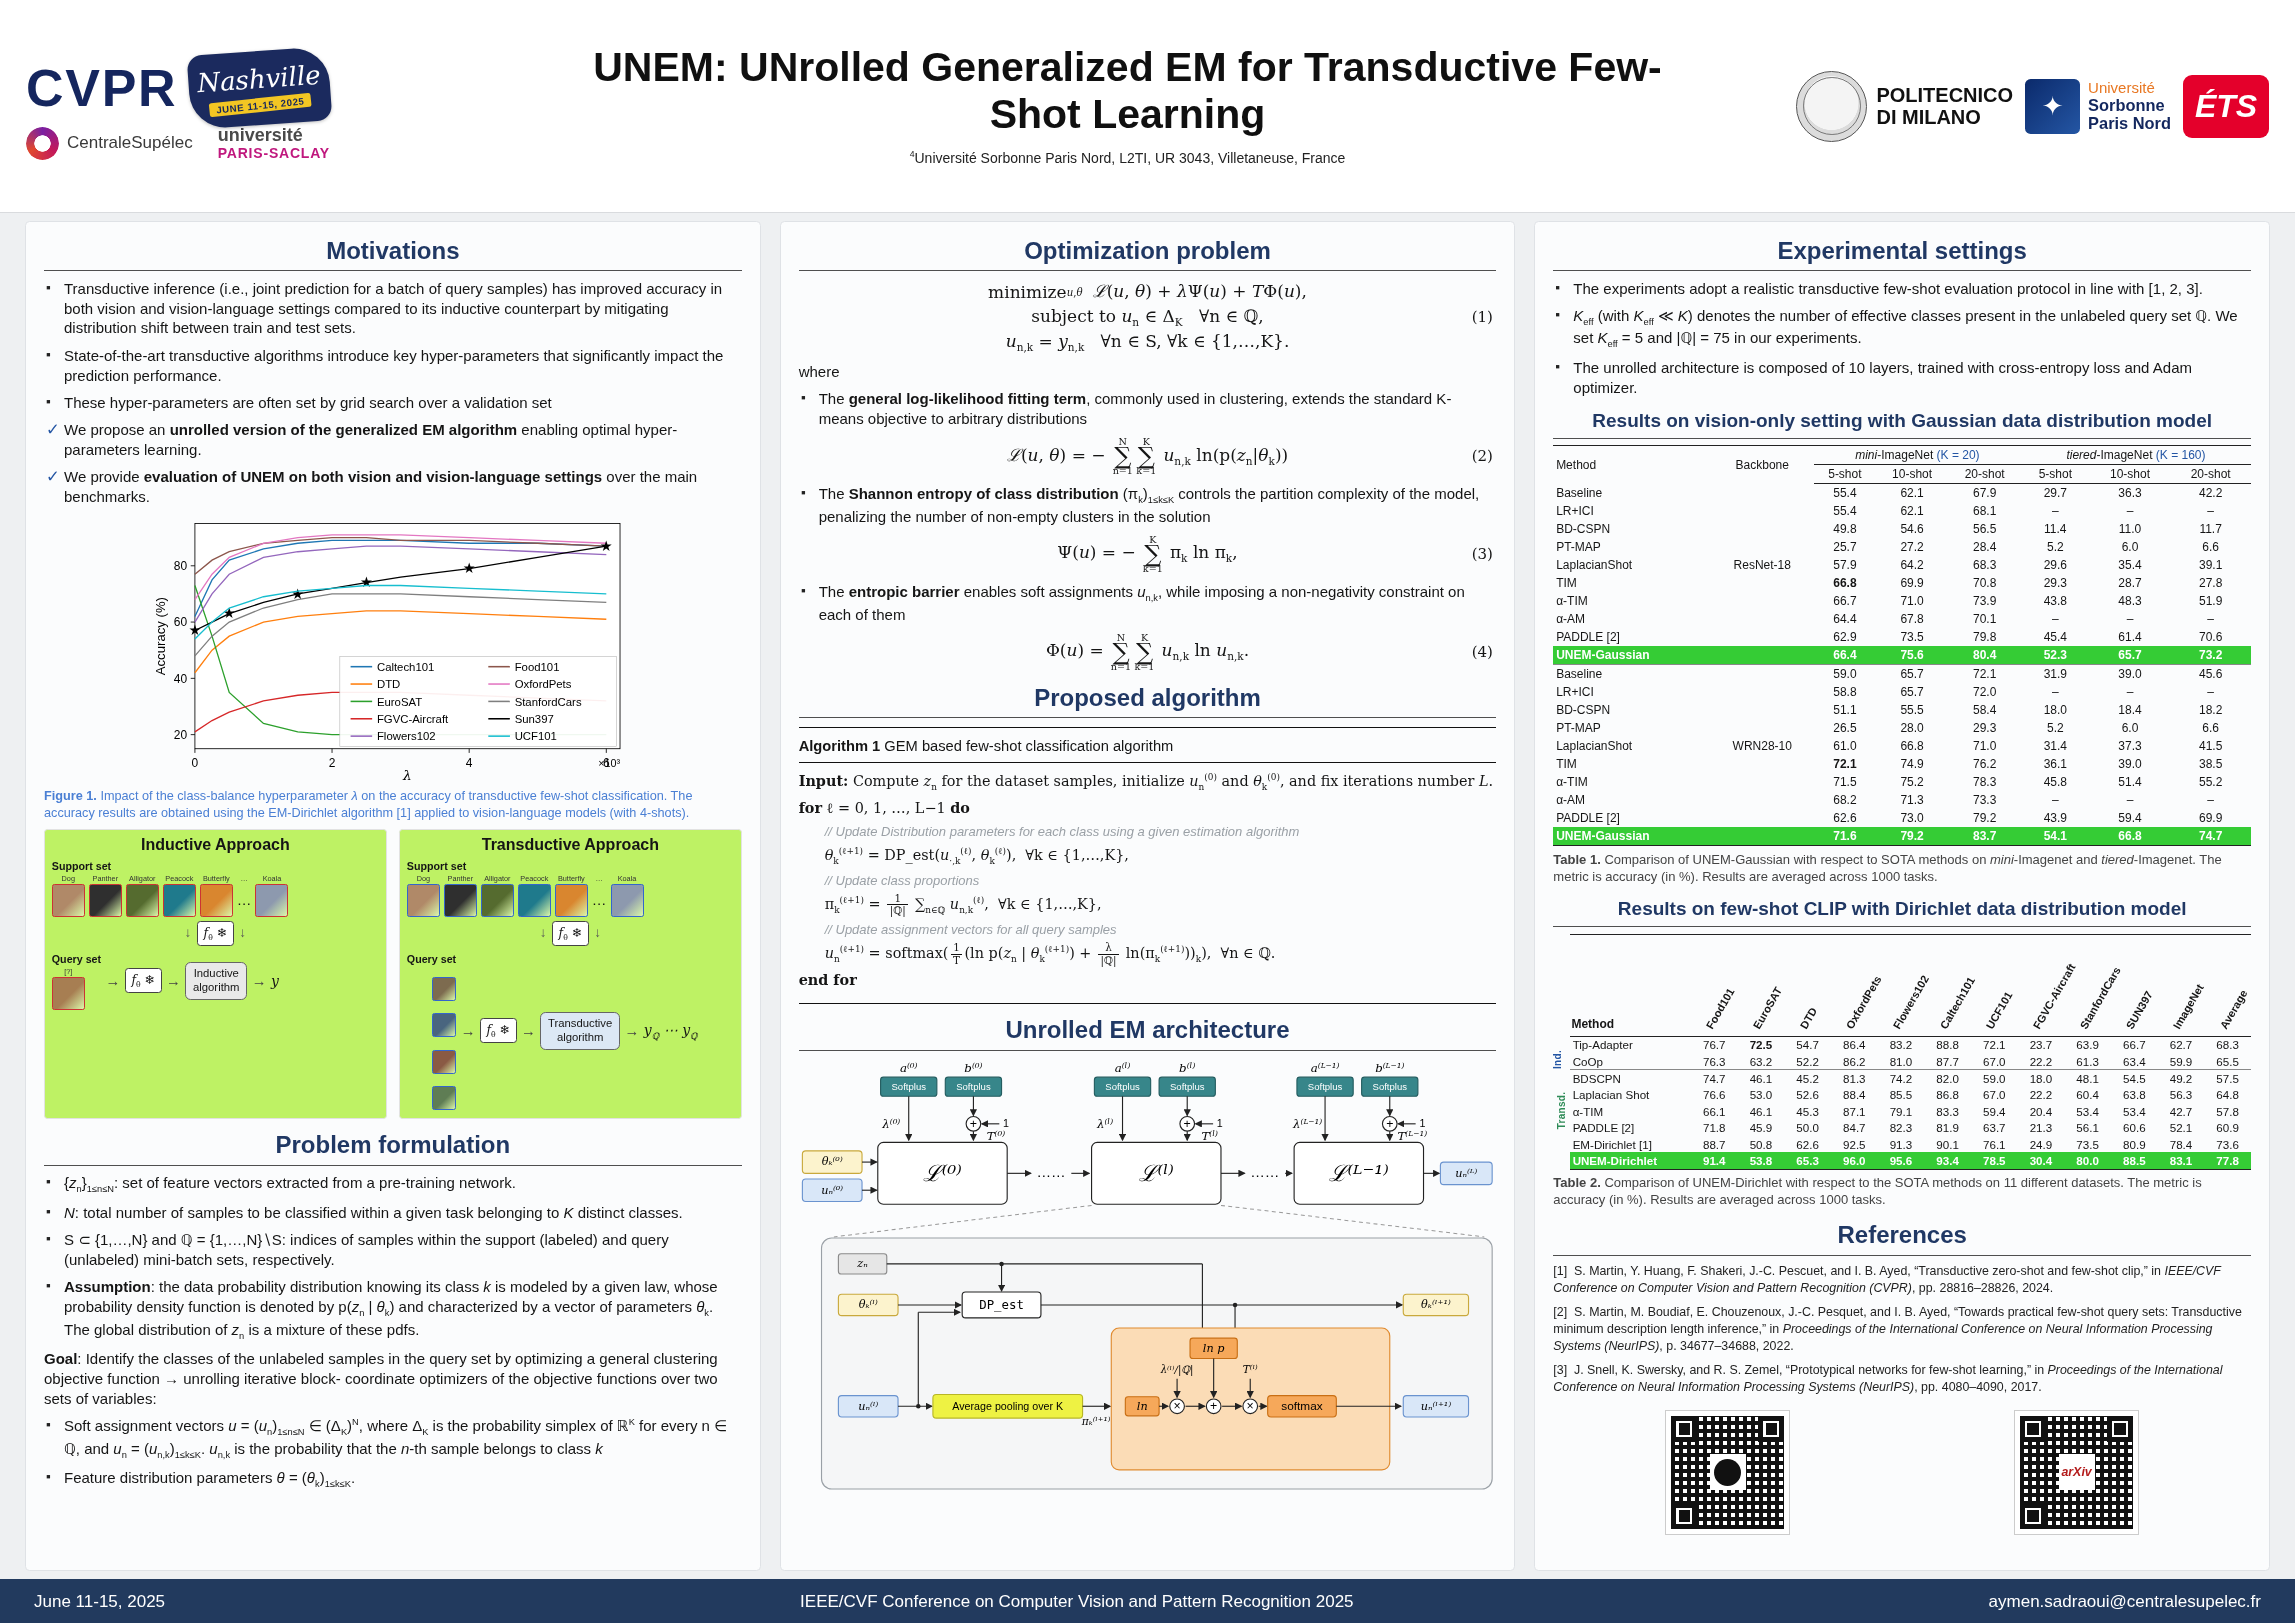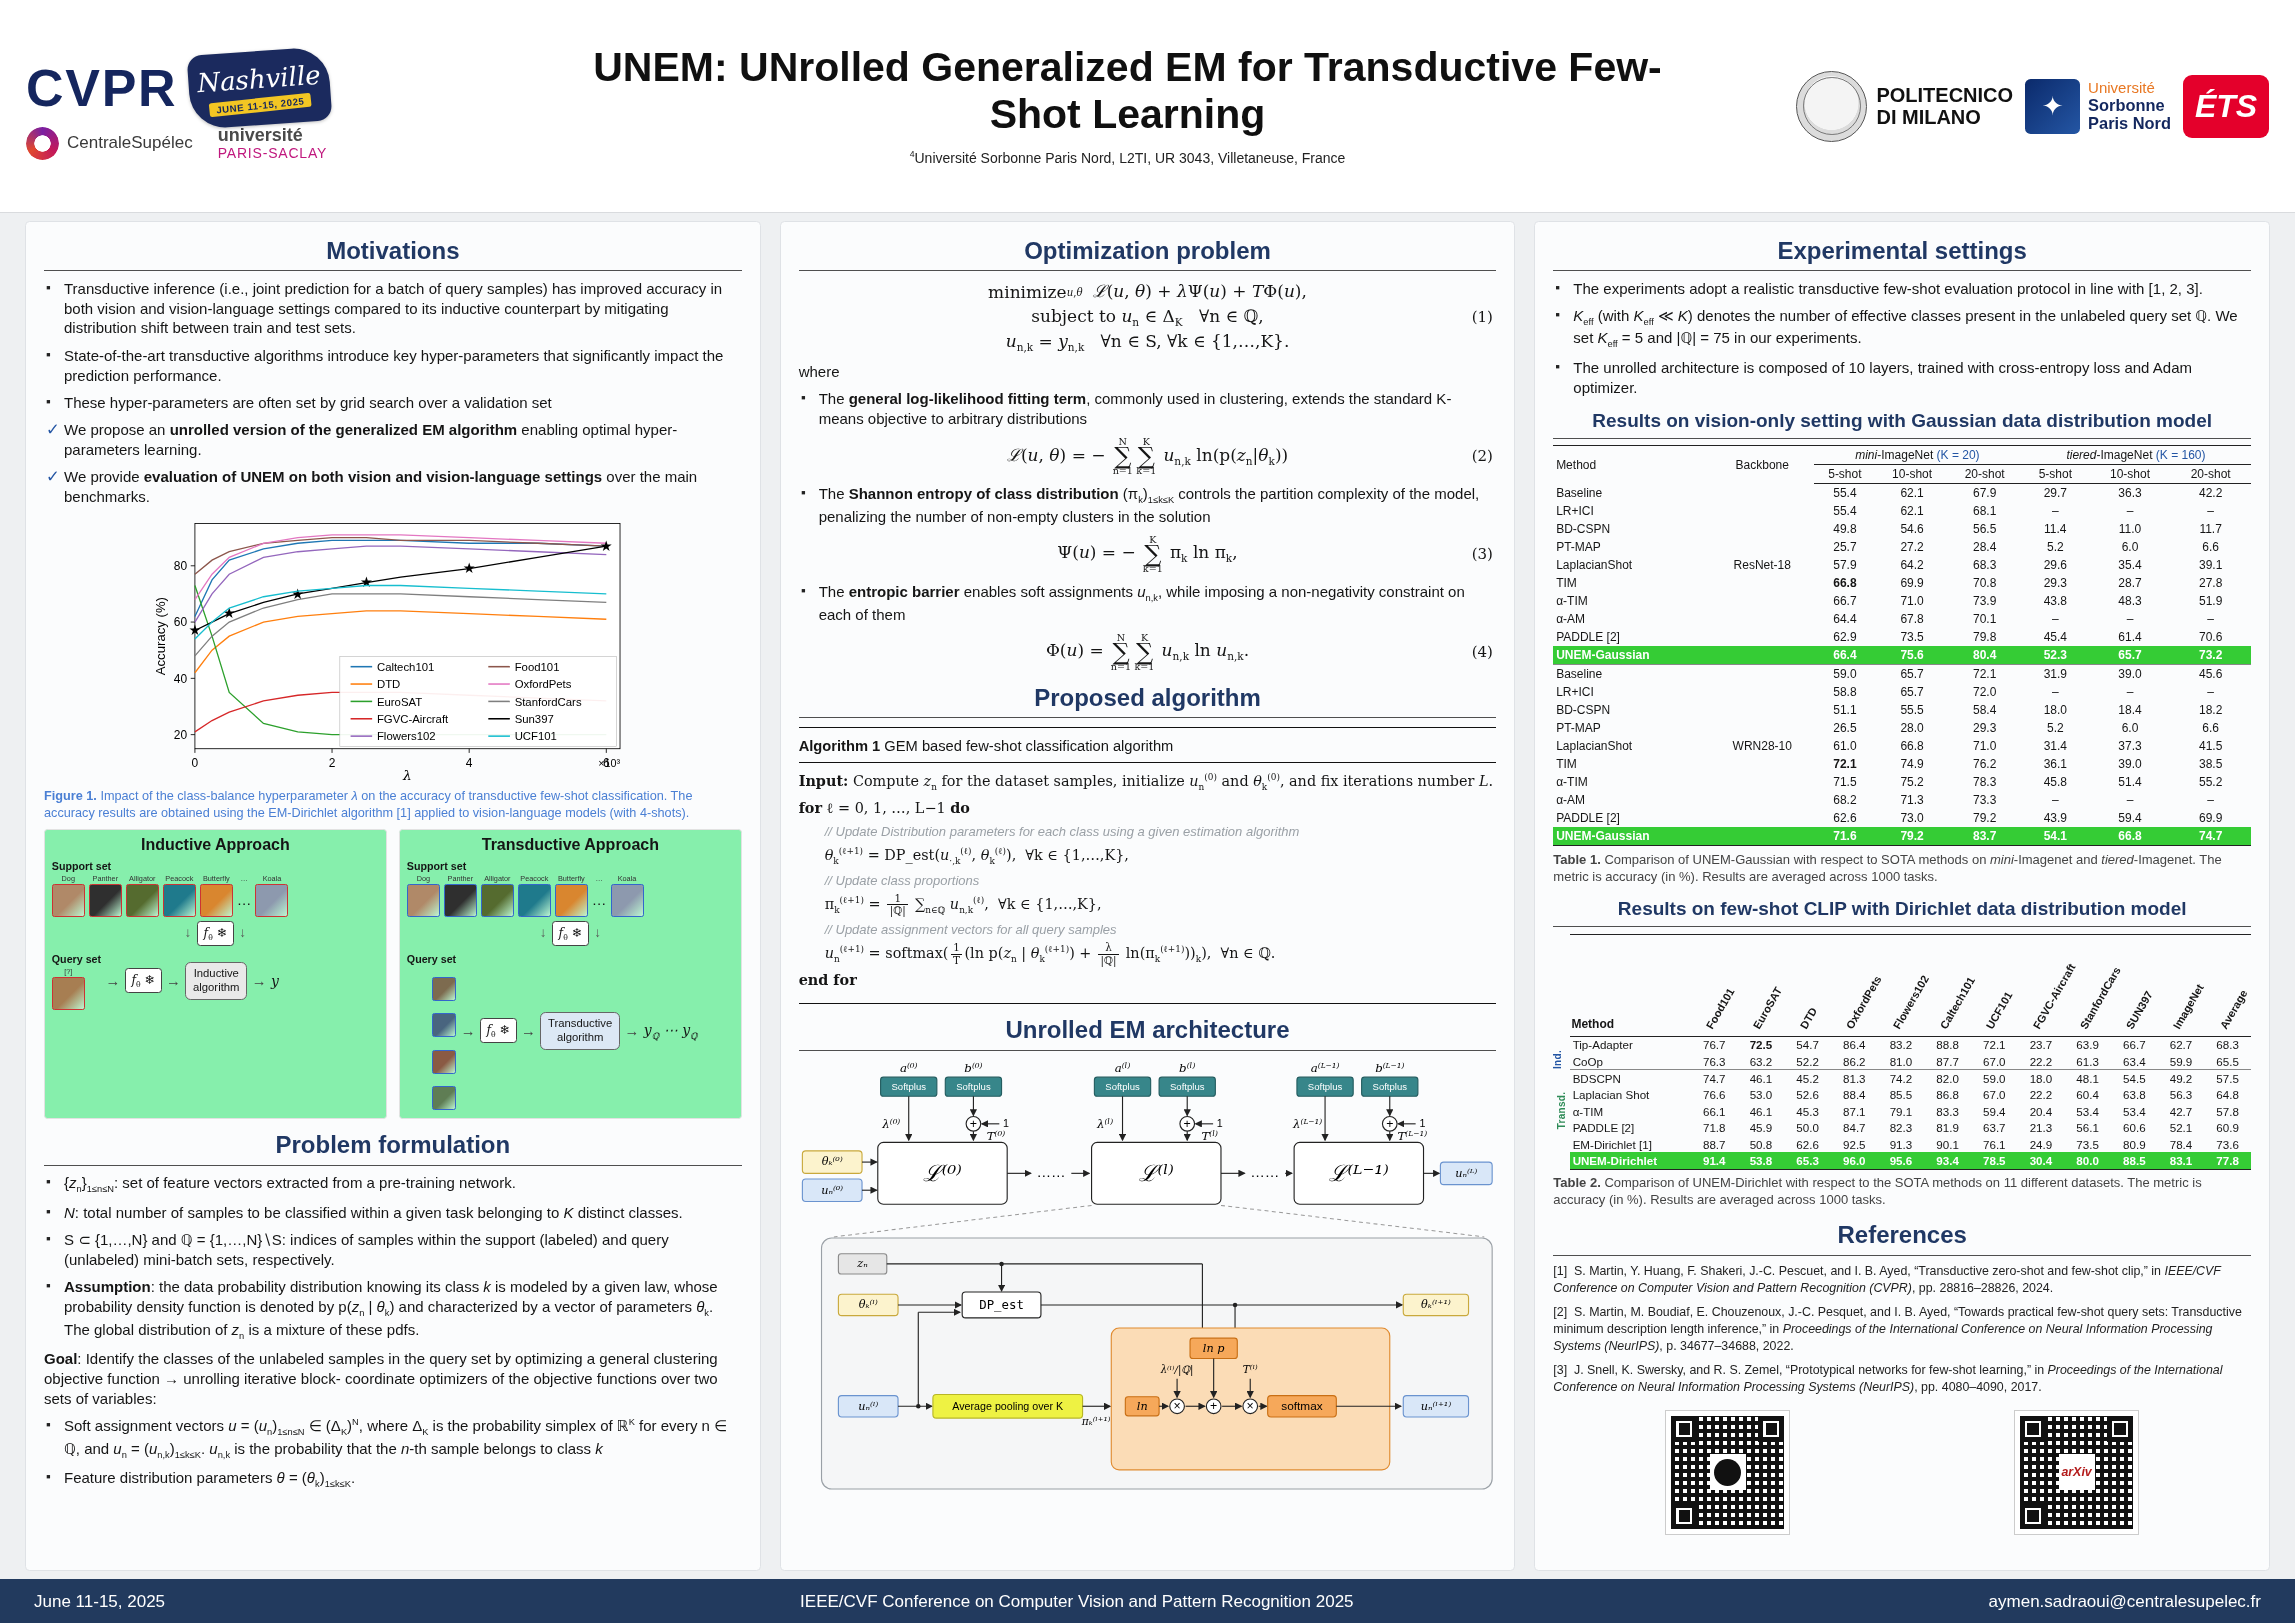--- a/index.html
+++ b/index.html
@@ -21,21 +21,21 @@
          border-radius:2.3px;margin-top:4.5px;transform:rotate(-2deg);letter-spacing:0.6px;}
   .logosrow{display:flex;align-items:center;gap:25px;}
   .cslogo{display:flex;align-items:center;gap:8px;}
   .csmark{width:33px;height:33px;border-radius:50%;
           background:conic-gradient(#7a1fa2,#c2185b,#e0482f,#7a1fa2);
           -webkit-mask:radial-gradient(circle,transparent 34%,#000 36%);
                   mask:radial-gradient(circle,transparent 34%,#000 36%);}
   .csname{font-size:17px;color:#3a3a3a;}
   .upsaclay{display:flex;flex-direction:column;line-height:1.08;}
   .ups1{font-size:18px;font-weight:bold;color:#4a4a4a;}
-  .ups2{font-size:14px;font-weight:normal;color:#c0187e;letter-spacing:0.8px;}
+  .ups2{font-size:14px;font-weight:bold;color:#c0187e;letter-spacing:0.8px;}
   .hcenter{flex:1;text-align:center;min-width:0;}
   .ptitle{font-size:41px;font-weight:bold;margin:0 0 10px;color:#101010;}
   .pauthors{font-size:19px;margin:0 0 8px;color:#1b1b1b;}
   .paffil{font-size:14px;color:#222;line-height:1.4;}
   .hright{width:564px;display:flex;align-items:center;justify-content:flex-end;gap:12px;flex-wrap:wrap;}
   .polimi{display:flex;align-items:center;gap:9px;}
   .seal{width:69px;height:69px;border-radius:50%;border:1.7px solid #555;
         background:radial-gradient(circle at 50% 45%,#f4f4f4 52%,#dcdcdc 53%);position:relative;}
   .seal::after{content:"";position:absolute;inset:5.6px;border:0.8px solid #777;border-radius:50%;}
   .politext{font-size:20px;font-weight:bold;line-height:1.12;color:#111;}
@@ -95,21 +95,21 @@
   .algo li.comment{color:#9aa0a6;font-style:italic;font-family:"Liberation Sans",sans-serif;font-size:13px;}
 
   
   .fig1{text-align:center;margin:2.3px 0 1.1px;}
   .fig1 svg{width:479px;height:auto;}
   .figcap{font-size:12.7px;color:#4a7fd4;line-height:1.32;margin:2.3px 0 6.8px;text-align:left;}
   .tcap{font-size:13px;color:#444;line-height:1.3;margin:5.6px 0 4.5px;}
 
   
   .approaches{display:flex;gap:12.4px;margin:5.6px 0 3.4px;}
-  .app{flex:1;border:0.6px solid #e2e2e2;background:#86efac;padding:5.6px 6.8px 8px;border-radius:3.4px;min-width:0;}
+  .app{flex:1;border:0.6px solid #e2e2e2;background:#bef264;padding:5.6px 6.8px 8px;border-radius:3.4px;min-width:0;}
   .app h3{font-size:16px;text-align:center;margin:1.1px 0 5.6px;}
   .setlabel{font-size:10.7px;font-weight:bold;margin:1.1px 0 2.3px;}
   .tilerow{display:flex;gap:4px;align-items:flex-end;flex-wrap:wrap;}
   .tilew{display:flex;flex-direction:column;align-items:center;gap:1.1px;}
   .tlbl{font-size:7.3px;color:#333;height:8.5px;white-space:nowrap;}
   .sq{width:33px;height:33px;border:1.7px solid #cc3333;border-radius:2.3px;box-sizing:border-box;}
   .app.trans .sq{border-color:#3366cc;}
   .sq.dots{border:none;display:flex;align-items:center;justify-content:center;font-size:14.7px;width:14.7px;}
   .dncenter{text-align:center;margin:4.5px 0;}
   .dncenter::before{content:"↓";font-size:13.5px;color:#555;margin-right:5.6px;}

